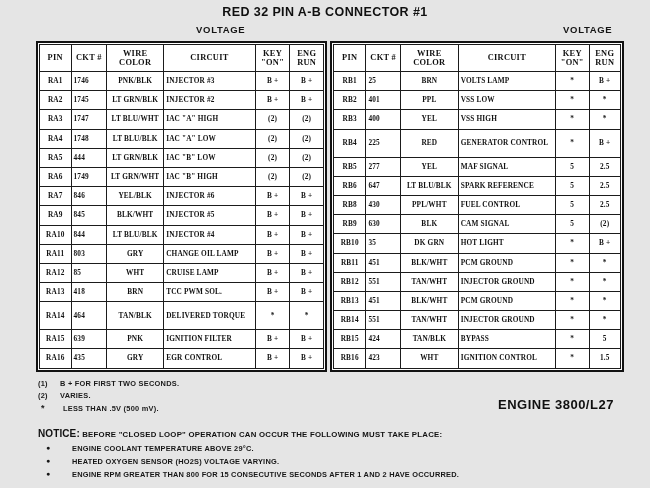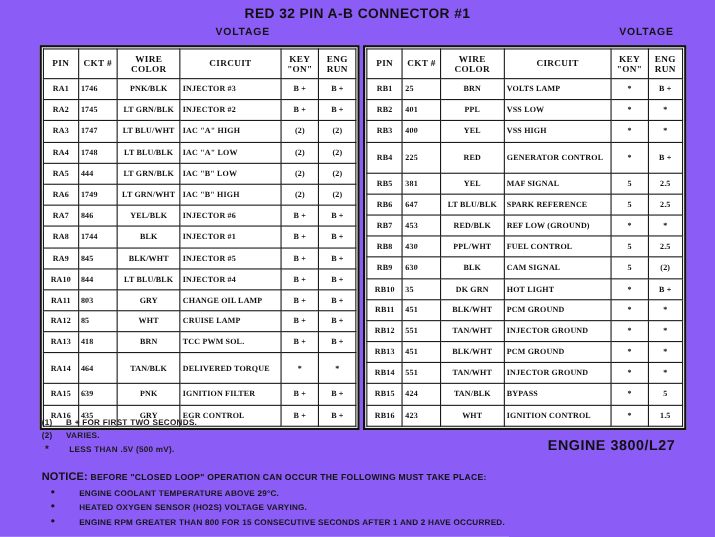--- a/index.html
+++ b/index.html
@@ -12,21 +12,21 @@
     height: 488px;
     position: relative;
     font-family: "Liberation Sans", sans-serif;
     color: #141414;
     overflow: hidden;
   }
 
   #page {
     position: absolute;
     inset: 0;
-    background: #8b5cf6;
+    background: #e5e5e5;
   }
 
   
   .doc-title {
     position: absolute;
     left: 0;
     top: 5px;
     width: 650px;
     text-align: center;
     font-size: 12.5px;
@@ -270,28 +270,20 @@
           </tr>
           <tr>
             <td class="c-pin">RA7</td>
             <td class="c-ckt">846</td>
             <td class="c-color">YEL/BLK</td>
             <td class="c-circ">INJECTOR #6</td>
             <td class="c-key">B +</td>
             <td class="c-run">B +</td>
           </tr>
           <tr>
-            <td class="c-pin">RA8</td>
-            <td class="c-ckt">1744</td>
-            <td class="c-color">BLK</td>
-            <td class="c-circ">INJECTOR #1</td>
-            <td class="c-key">B +</td>
-            <td class="c-run">B +</td>
-          </tr>
-          <tr>
             <td class="c-pin">RA9</td>
             <td class="c-ckt">845</td>
             <td class="c-color">BLK/WHT</td>
             <td class="c-circ">INJECTOR #5</td>
             <td class="c-key">B +</td>
             <td class="c-run">B +</td>
           </tr>
           <tr>
             <td class="c-pin">RA10</td>
             <td class="c-ckt">844</td>
@@ -409,41 +401,33 @@
           <tr class="tall">
             <td class="c-pin">RB4</td>
             <td class="c-ckt">225</td>
             <td class="c-color">RED</td>
             <td class="c-circ two-line">GENERATOR CONTROL</td>
             <td class="c-key">*</td>
             <td class="c-run">B +</td>
           </tr>
           <tr>
             <td class="c-pin">RB5</td>
-            <td class="c-ckt">381</td>
+            <td class="c-ckt">277</td>
             <td class="c-color">YEL</td>
             <td class="c-circ">MAF SIGNAL</td>
             <td class="c-key">5</td>
             <td class="c-run">2.5</td>
           </tr>
           <tr>
             <td class="c-pin">RB6</td>
             <td class="c-ckt">647</td>
             <td class="c-color">LT BLU/BLK</td>
             <td class="c-circ">SPARK REFERENCE</td>
             <td class="c-key">5</td>
             <td class="c-run">2.5</td>
-          </tr>
-          <tr>
-            <td class="c-pin">RB7</td>
-            <td class="c-ckt">453</td>
-            <td class="c-color">RED/BLK</td>
-            <td class="c-circ">REF LOW (GROUND)</td>
-            <td class="c-key">*</td>
-            <td class="c-run">*</td>
           </tr>
           <tr>
             <td class="c-pin">RB8</td>
             <td class="c-ckt">430</td>
             <td class="c-color">PPL/WHT</td>
             <td class="c-circ">FUEL CONTROL</td>
             <td class="c-key">5</td>
             <td class="c-run">2.5</td>
           </tr>
           <tr>

